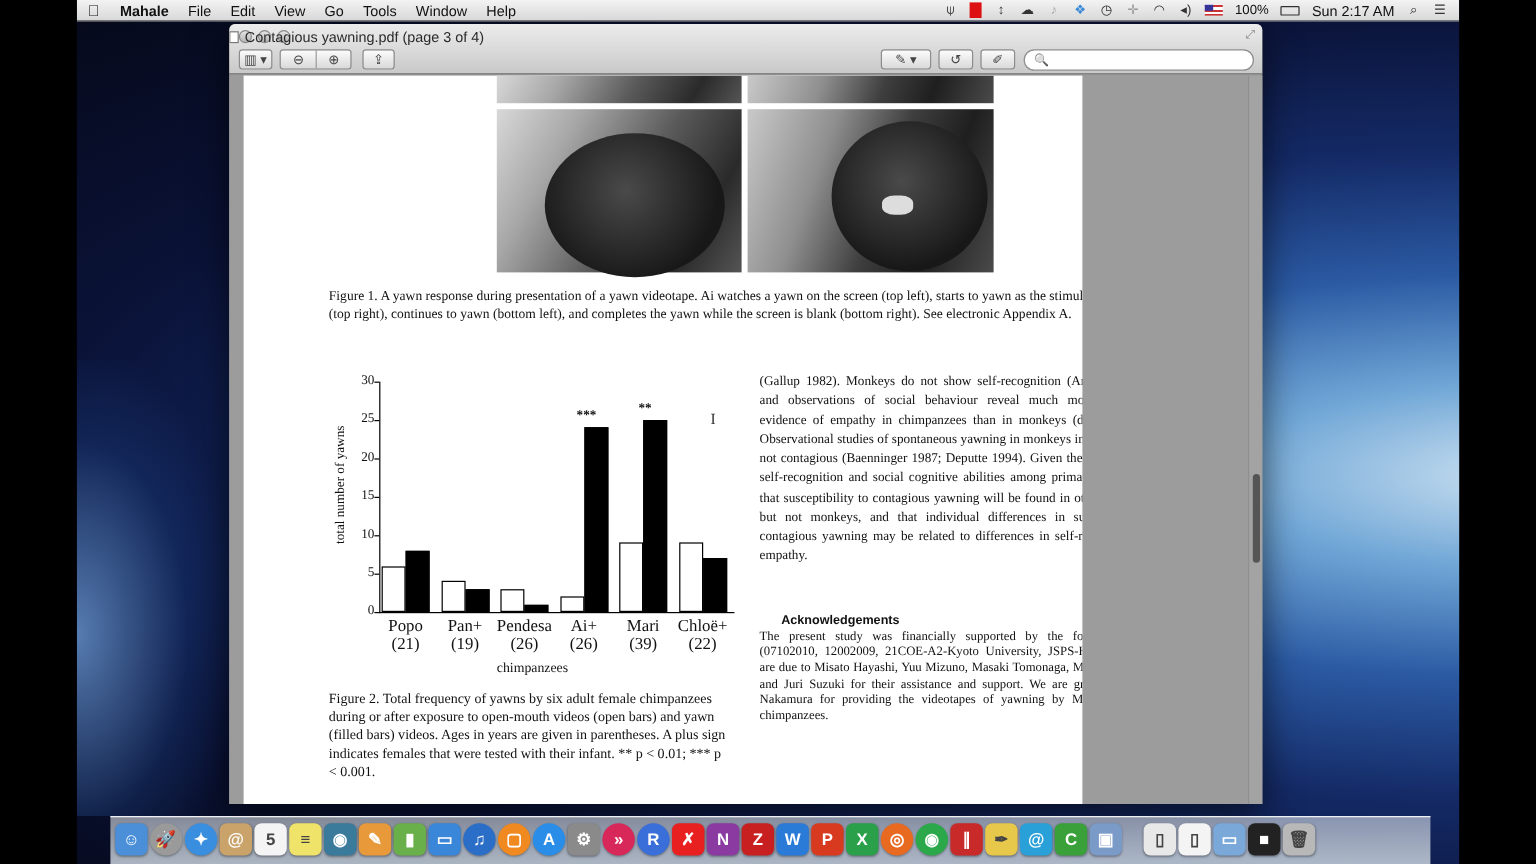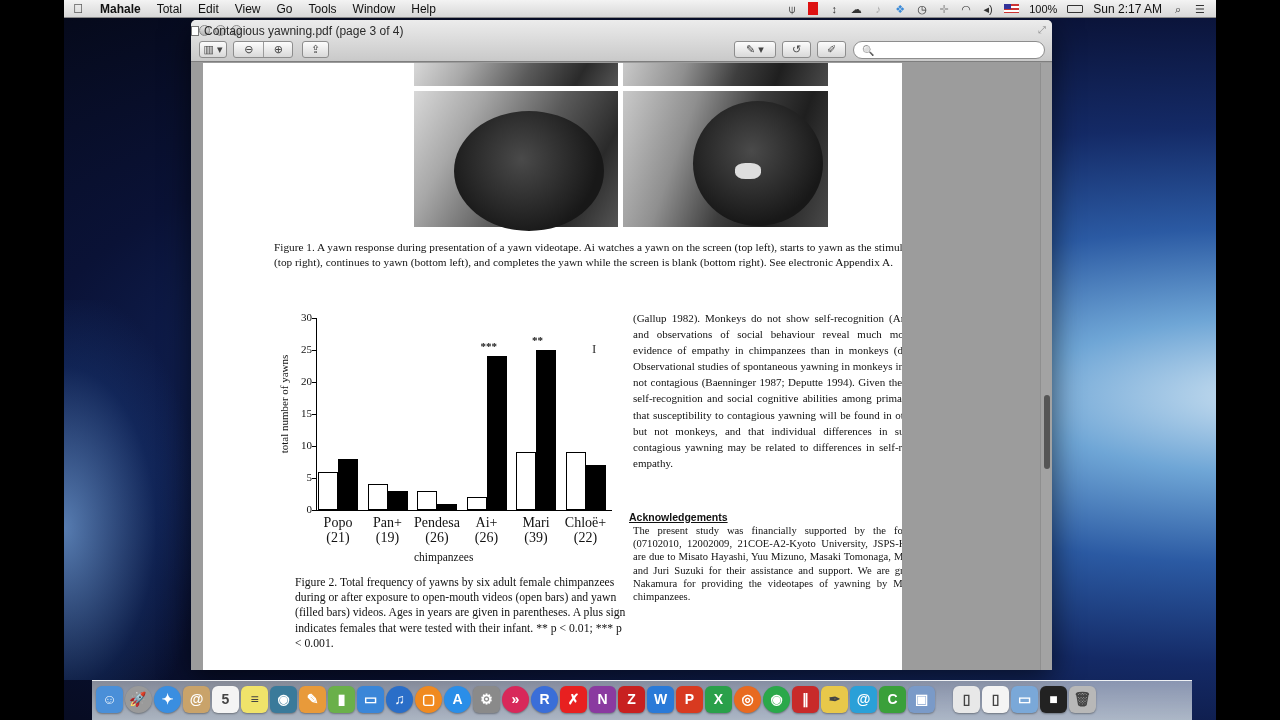--- a/index.html
+++ b/index.html
@@ -67,23 +67,23 @@
   .chart .axis-x { position: absolute; left: 42px; top: 202px; width: 296px; height: 1px; background: #000; }
   .chart .ytick { position: absolute; left: 10px; width: 28px; text-align: right; font-size: 11px; }
   .chart .ytick-mark { position: absolute; left: 38px; width: 4px; height: 1px; background: #000; }
   .chart .bar { position: absolute; bottom: 60px; width: 20px; border: 1px solid #000; }
   .chart .bar.open { background: #fff; }
   .chart .bar.filled { background: #000; }
   .chart .cat { position: absolute; top: 207px; width: 50px; text-align: center; font-size: 14px; line-height: 15px; }
   .chart .xlabel { position: absolute; left: 140px; top: 243px; font-size: 11.5px; }
   .chart .sig { position: absolute; font-size: 11px; font-weight: bold; }
 
-  .fig2-cap { position: absolute; left: 71px; top: 512px; width: 335px; font-size: 11.7px; line-height: 15.2px; margin-left: 21px; }
+  .fig2-cap { position: absolute; left: 71px; top: 512px; width: 335px; font-size: 11.7px; line-height: 15.2px; }
   .body-text { position: absolute; left: 430px; top: 247px; width: 336px; font-size: 11px; line-height: 16.1px; text-align: justify; }
-  .ack-h { position: absolute; left: 426px; top: 448px; font-family: "Liberation Sans", sans-serif; font-weight: bold; font-size: 10.5px; color: #111; text-decoration: underline; }
+  .ack-h { position: absolute; left: 448px; top: 448px; font-family: "Liberation Sans", sans-serif; font-weight: bold; font-size: 10.5px; color: #111; }
   .ack { position: absolute; left: 430px; top: 461px; width: 336px; font-size: 10.6px; line-height: 13.2px; text-align: justify; }
   .ref { position: absolute; left: 430px; width: 336px; font-size: 10.6px; line-height: 13.2px; padding-left: 10px; text-indent: -10px; text-align: justify; }
   .ibeam { position: absolute; left: 389px; top: 278px; font-size: 13px; color: #333; }
 
   
   .dock { position: absolute; left: 92px; top: 680px; width: 1100px; height: 40px;
     background: linear-gradient(rgba(235,240,245,.55), rgba(200,210,220,.85)); border-top: 1px solid rgba(255,255,255,.8); z-index: 5; }
   .dock-items { position: absolute; left: 4px; top: 0; display: flex; gap: 2px; align-items: center; height: 36px; }
   .dock-icon { width: 27px; height: 27px; border-radius: 6px; display: flex; align-items: center; justify-content: center;
     font-size: 14px; font-weight: bold; color: #fff; box-shadow: 0 1px 2px rgba(0,0,0,.35); }
@@ -91,21 +91,21 @@
   .dock-sep { width: 14px; }
 </style>
 </head>
 <body>
 
 <div class="glow-left"></div>
 
 <div class="menubar">
   <span class="apple"></span>
   <span class="mi app">Mahale</span>
-  <span class="mi">Total</span>
+  <span class="mi">File</span>
   <span class="mi">Edit</span>
   <span class="mi">View</span>
   <span class="mi">Go</span>
   <span class="mi">Tools</span>
   <span class="mi">Window</span>
   <span class="mi">Help</span>
   <div class="right">
     <span class="mb-ic">⍦</span>
     <span class="mb-ic mb-red"></span>
     <span class="mb-ic">↕</span>

